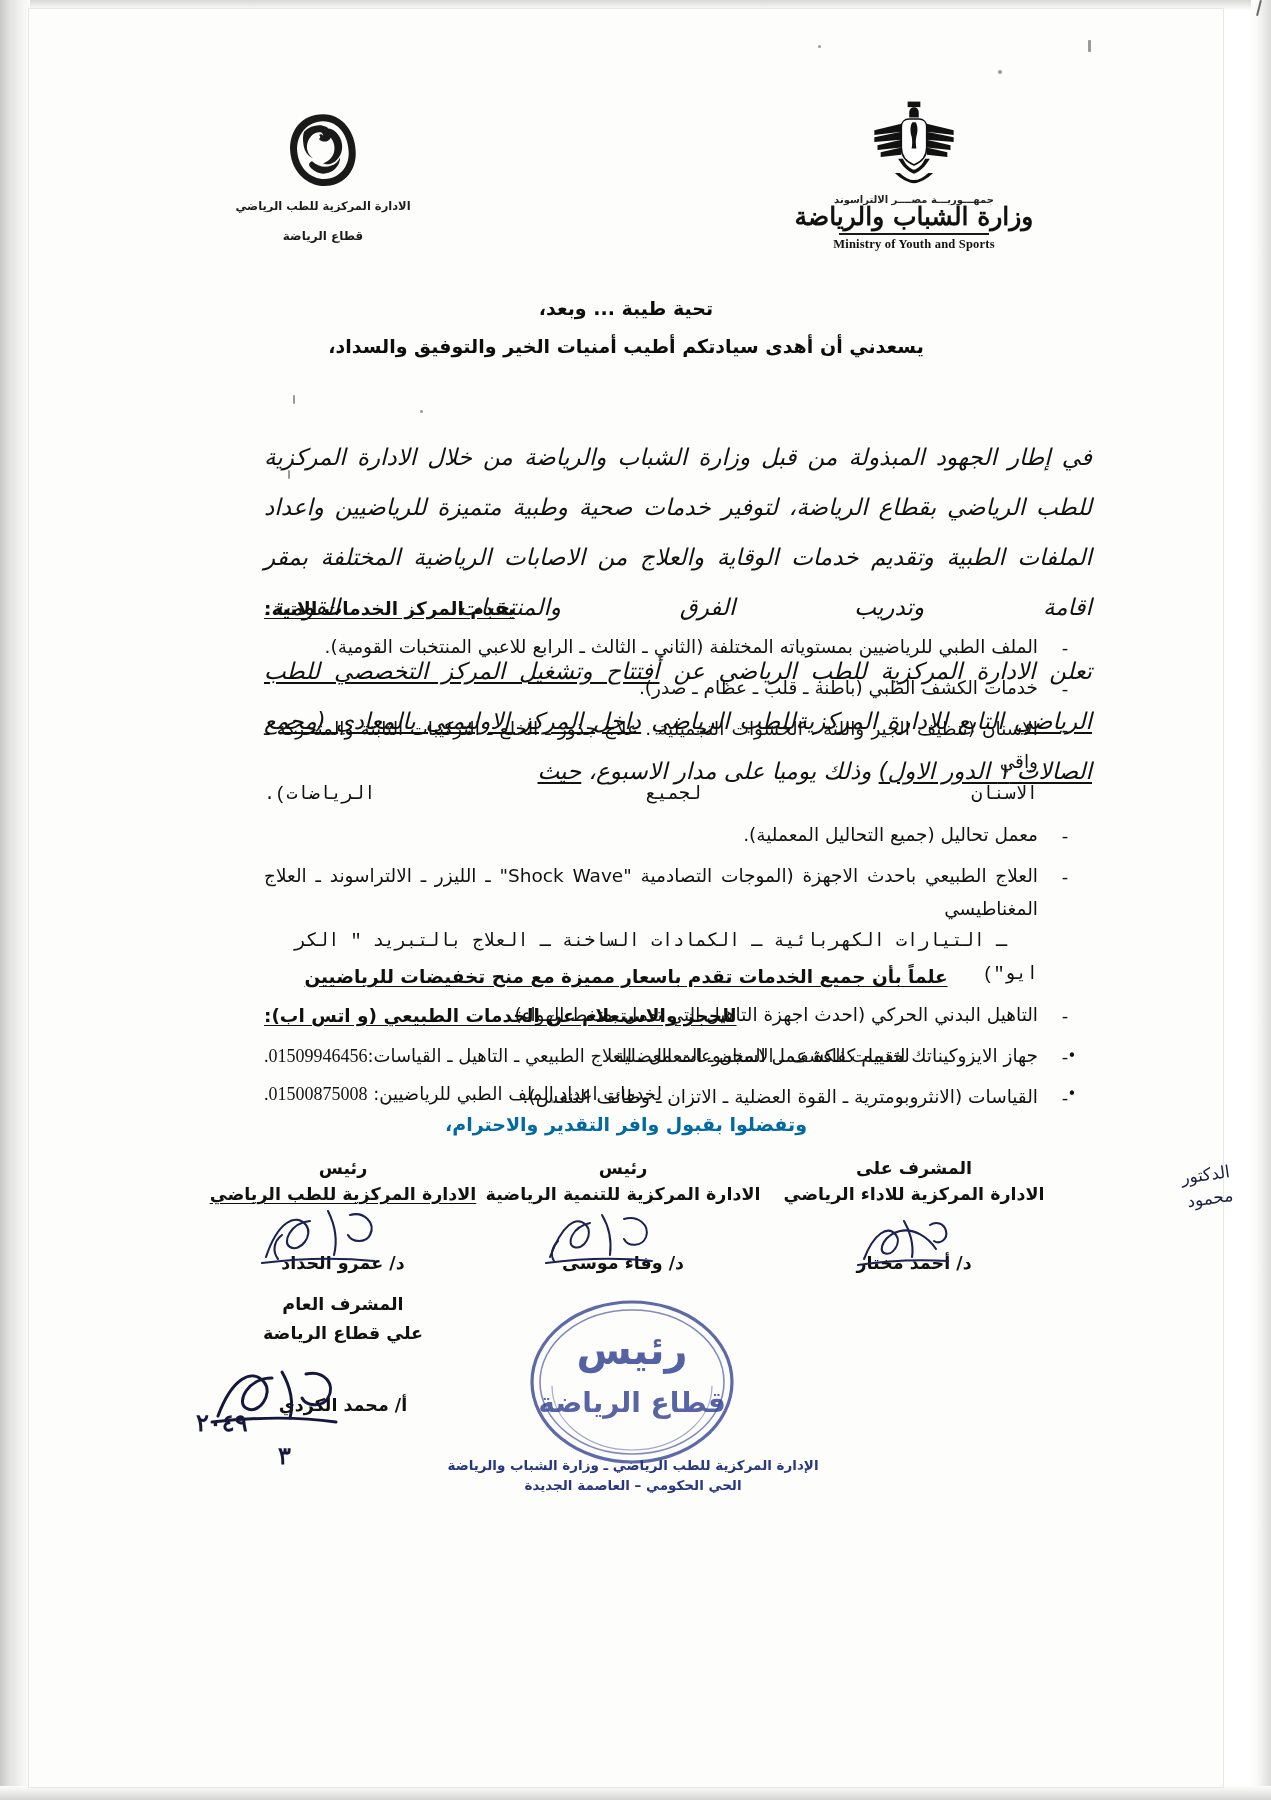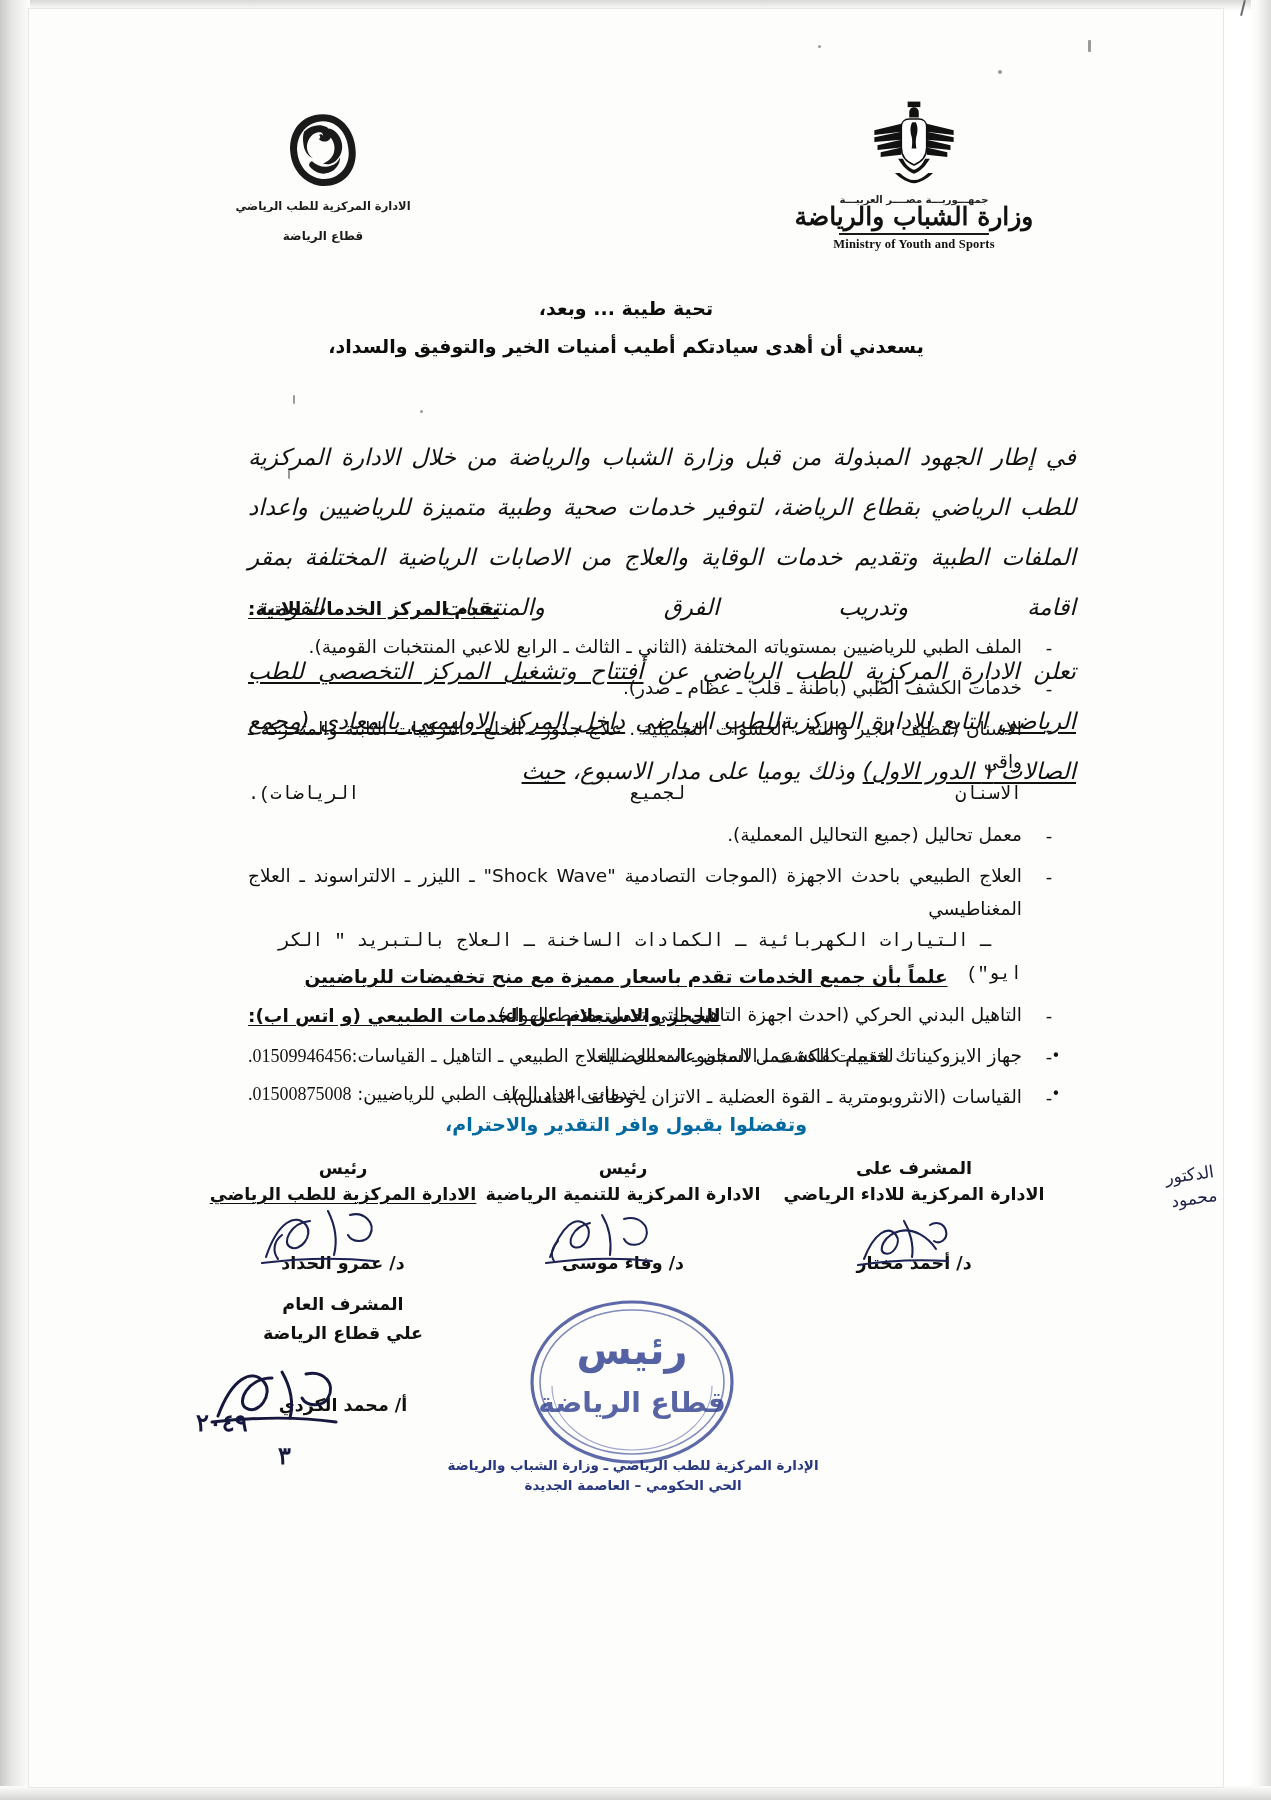--- a/index.html
+++ b/index.html
@@ -61,20 +61,21 @@
     height: 14px;
     background: linear-gradient(to top, #d5d5d3 0%, #fdfdfc 100%);
   }
 
   .content {
     position: absolute;
     left: 28px;
     top: 0;
     width: 1216px;
     height: 1800px;
+    padding-left: 16px;
   }
 
   
   .header {
     position: absolute;
     top: 100px;
     left: 0;
     width: 1196px;
     height: 170px;
   }
@@ -481,21 +482,21 @@
             <path d="M76 30 L110 38 L110 44 L76 40 Z"></path>
             <path d="M76 40 L110 47 L110 53 L76 50 Z"></path>
             <path d="M76 50 L106 57 L106 63 L76 60 Z"></path>
             <path d="M76 60 L102 66 L102 72 L76 69 Z"></path>
             <path d="M40 74 C46 84 52 90 60 93 C68 90 74 84 80 74 L74 74 C70 82 66 86 60 88
                      C54 86 50 82 46 74 Z"></path>
             <path d="M36 92 C44 100 52 104 60 105 C68 104 76 100 84 92 L78 92
                      C72 98 66 101 60 101 C54 101 48 98 42 92 Z"></path>
           </g>
         </svg>
-        <div class="ministry-ar-1">جمهـــوريـــة مصــــر العربيـــة</div>
+        <div class="ministry-ar-1">جمهـــوريـــة مصــــر الالتراسوند</div>
         <div class="ministry-ar-2">وزارة الشباب والرياضة</div>
         <div class="ministry-rule"></div>
         <div class="ministry-en">Ministry of Youth and Sports</div>
       </div>
     </div>
 
     <div class="mark-1"></div>
 
     <div class="title-block">
       <div class="t-greet">تحية طيبة ... وبعد،</div>

